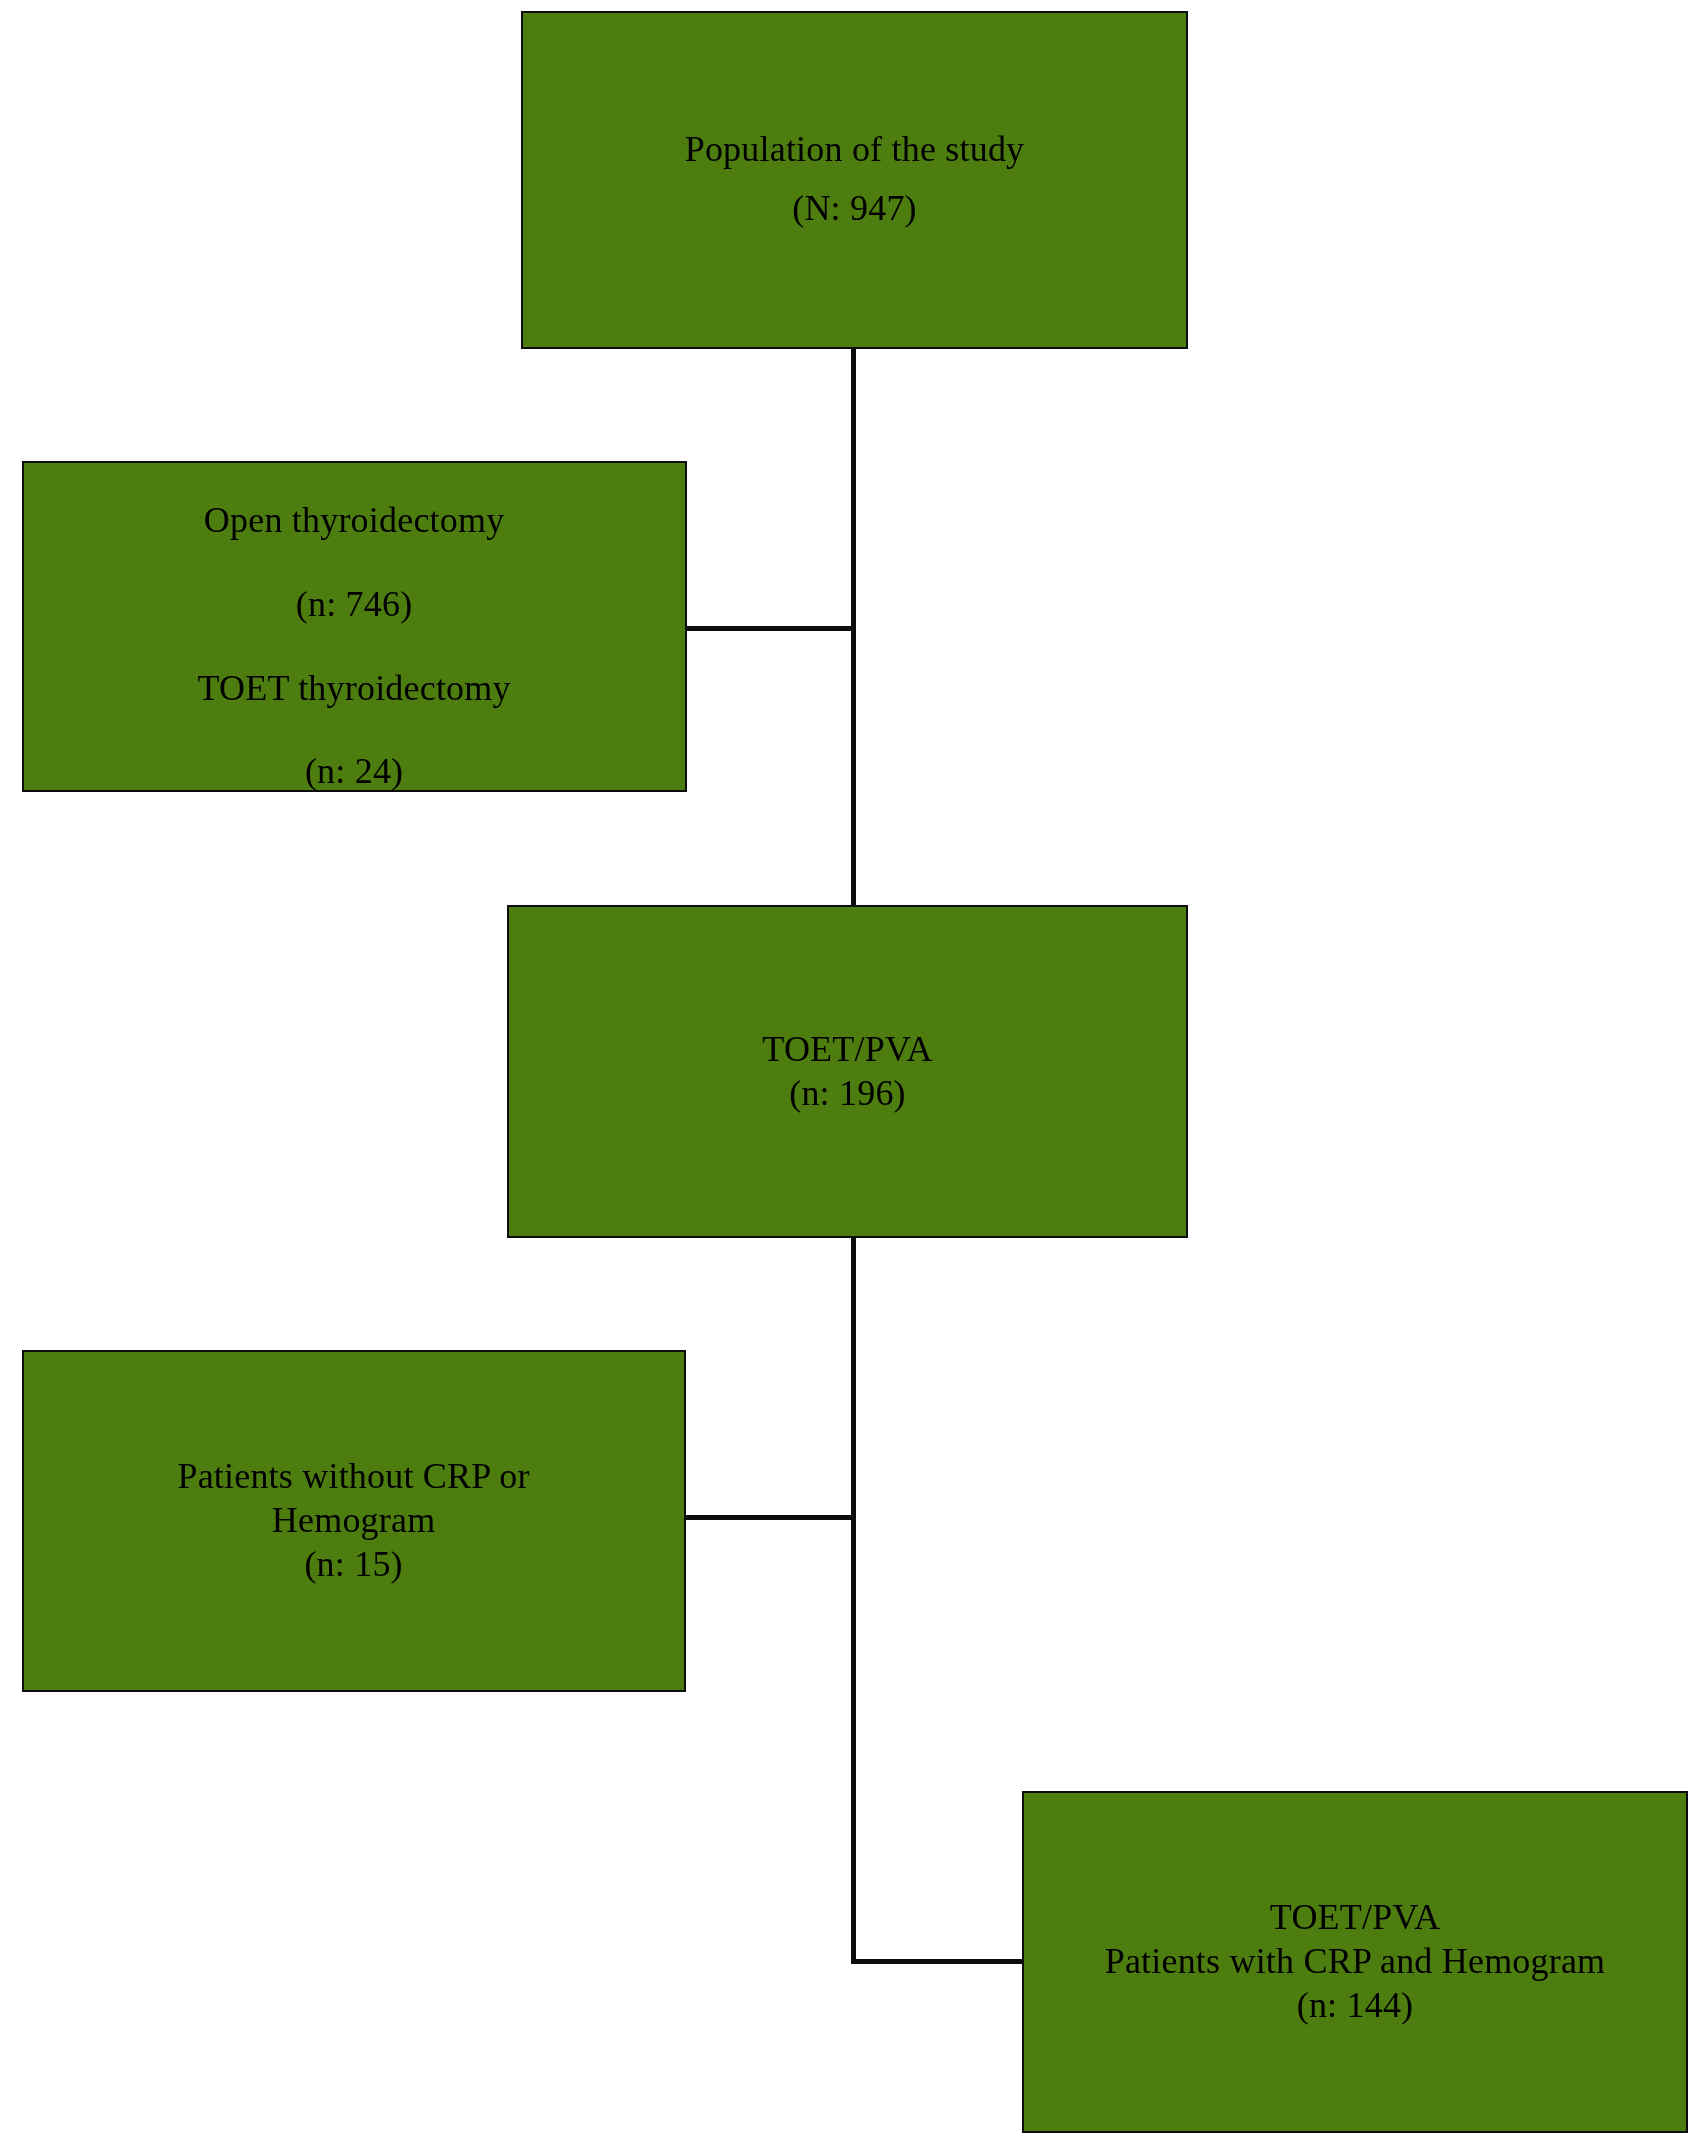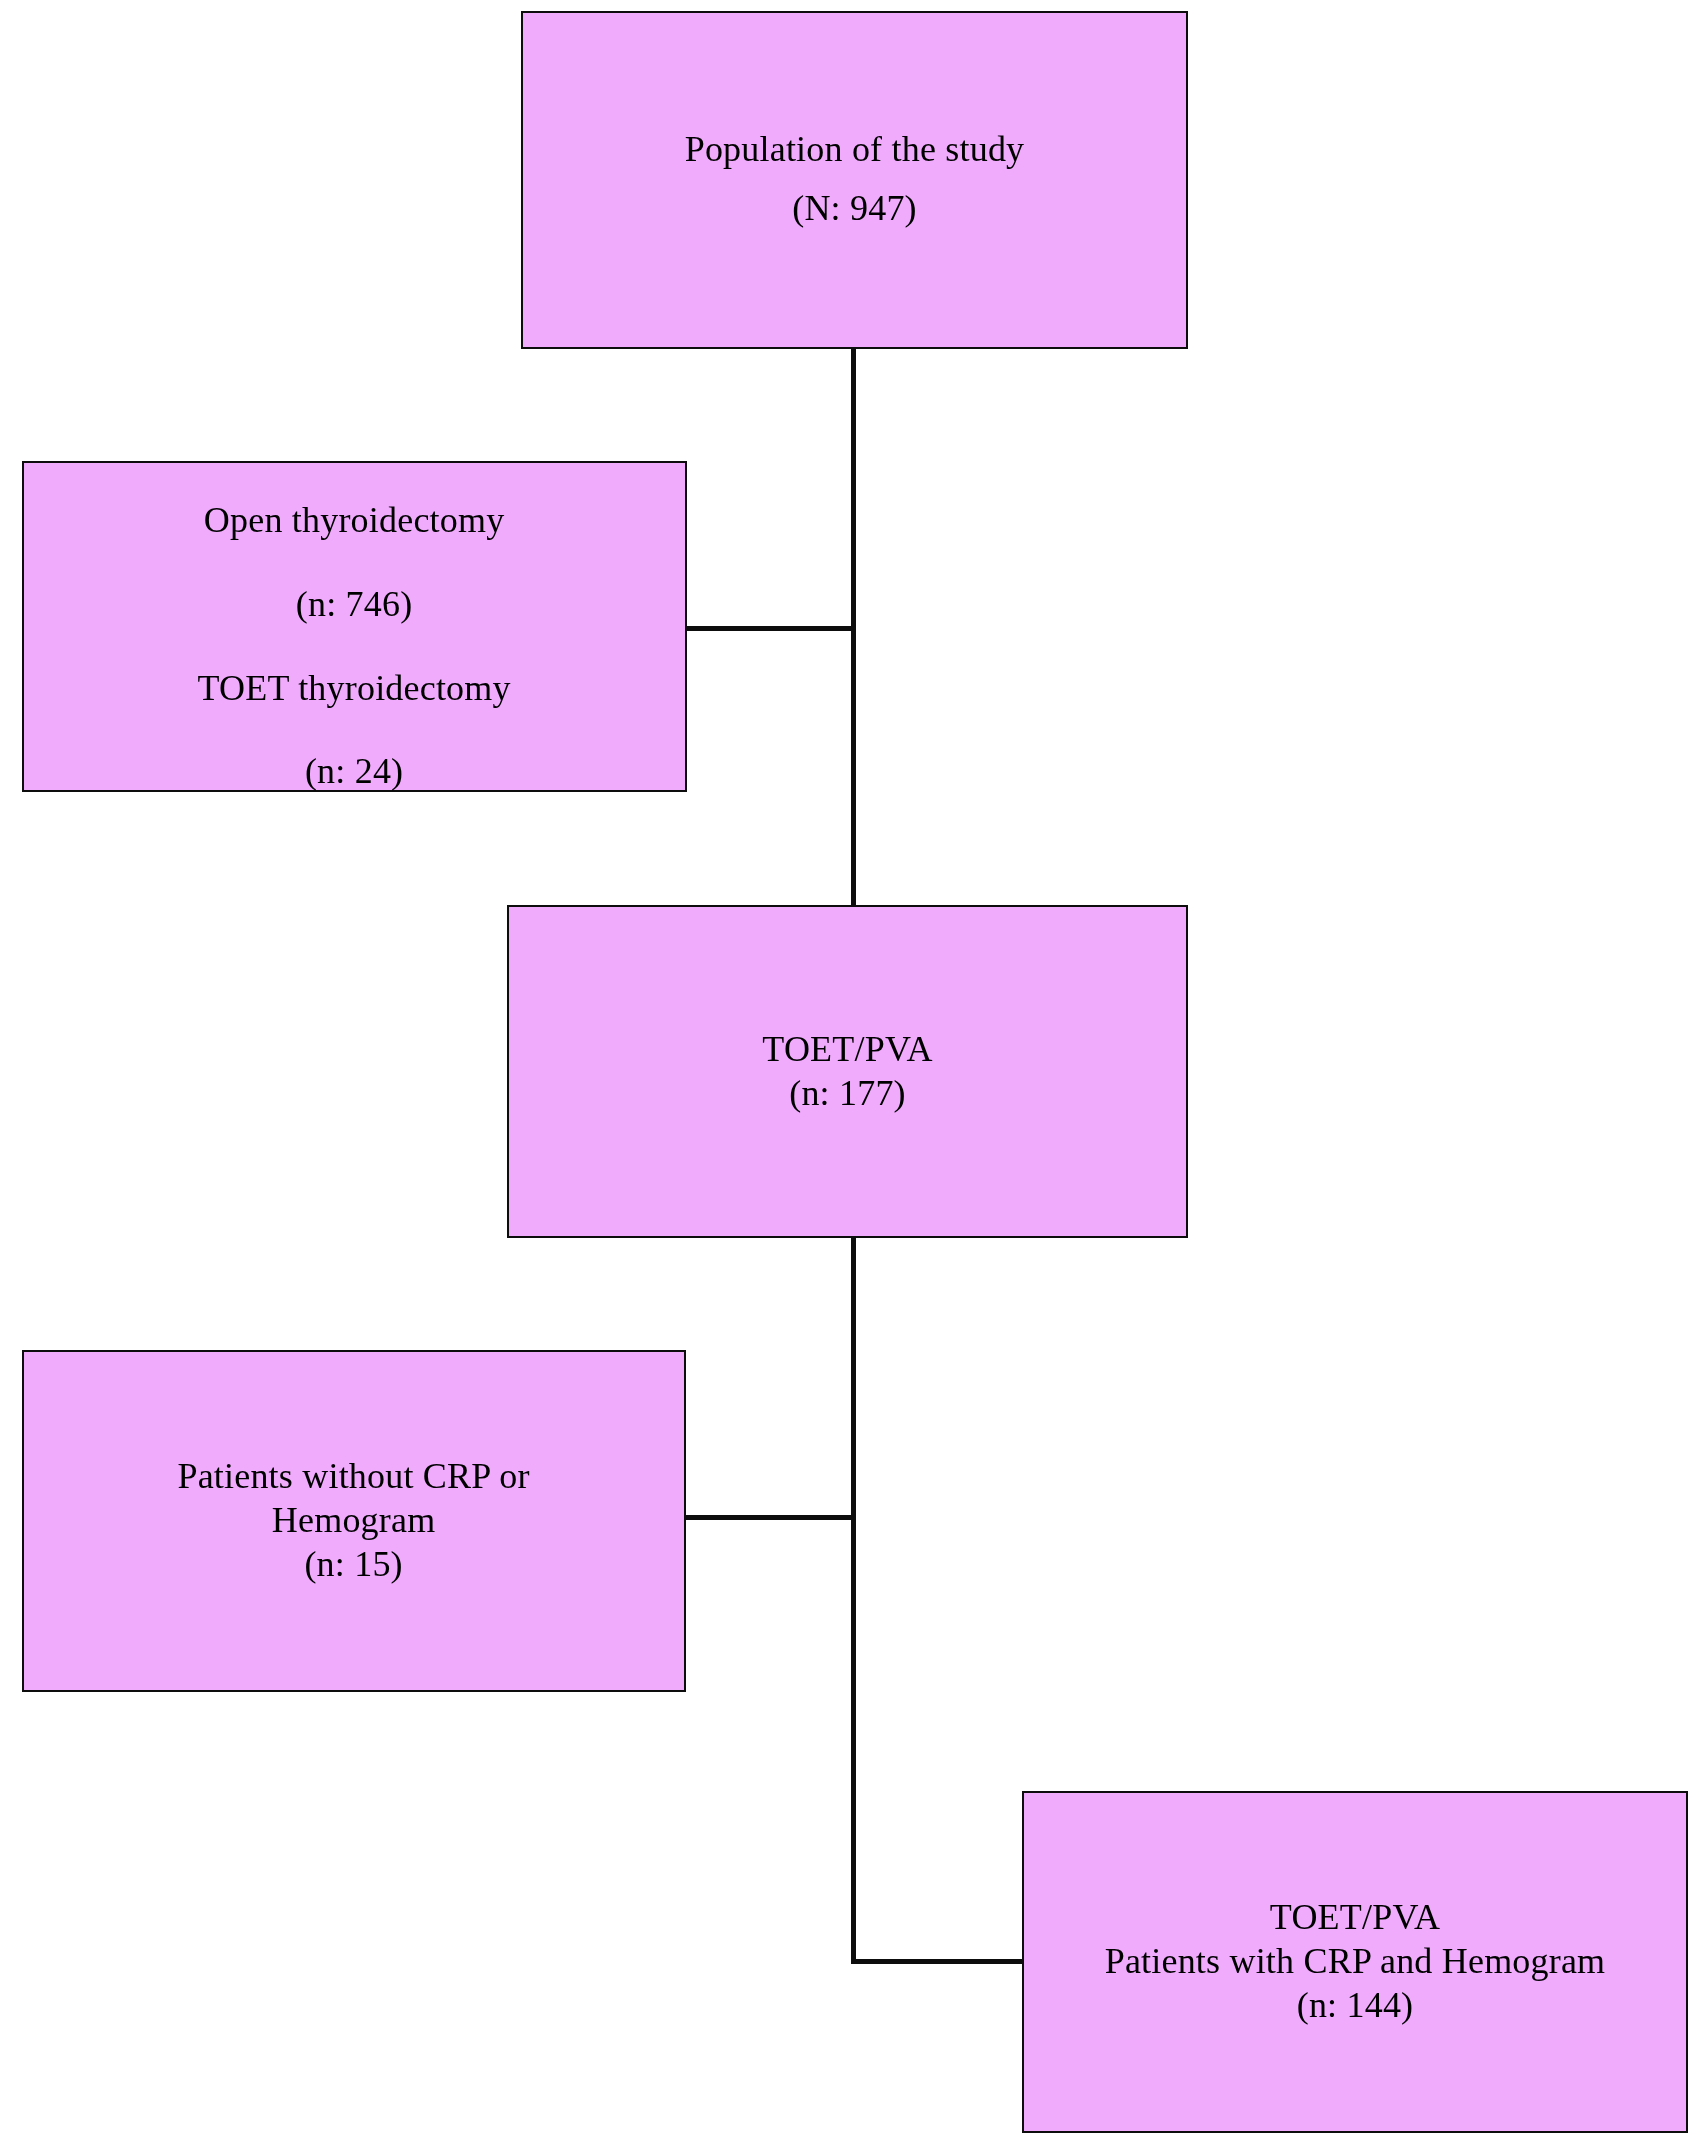--- a/index.html
+++ b/index.html
@@ -15,21 +15,21 @@
     font-family: "Liberation Serif", "DejaVu Serif", serif;
     color: #000000;
     overflow: hidden;
   }
 
   
   .node {
     position: absolute;
     box-sizing: border-box;
     border: 2.7px solid #0d0d0d;
-    background: #f0abfc;
+    background: #4d7c0f;
     display: flex;
     flex-direction: column;
     align-items: center;
     justify-content: center;
     text-align: center;
     z-index: 3;
   }
   .node .line {
     display: block;
     white-space: pre;
@@ -76,21 +76,21 @@
   <div class="node" id="node-excluded-open-baba" style="left:21.6px; top:461px; width:665px; height:331px;">
     <span class="line">Open thyroidectomy</span>
     <span class="line">(n: 746)</span>
     <span class="spacer"></span>
     <span class="line">TOET thyroidectomy</span>
     <span class="line">(n: 24)</span>
   </div>
 
   <div class="node" id="node-toet-pva" style="left:507px; top:905px; width:681px; height:333px;">
     <span class="line">TOET/PVA</span>
-    <span class="line">(n: 177)</span>
+    <span class="line">(n: 196)</span>
   </div>
 
   <div class="node" id="node-excluded-no-labs" style="left:21.6px; top:1350px; width:664px; height:342px;">
     <span class="line">Patients without CRP or</span>
     <span class="line">Hemogram</span>
     <span class="line">(n: 15)</span>
   </div>
 
   <div class="node" id="node-final-cohort" style="left:1022px; top:1791px; width:666px; height:342px;">
     <span class="line">TOET/PVA</span>

